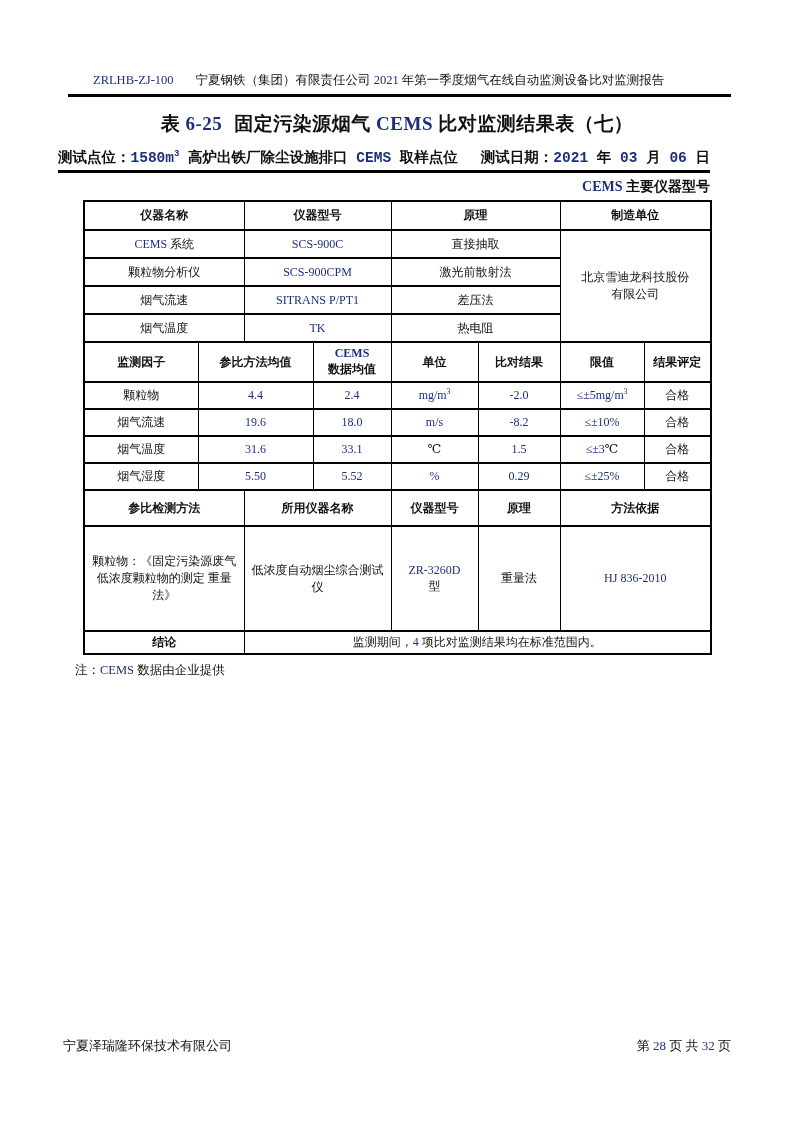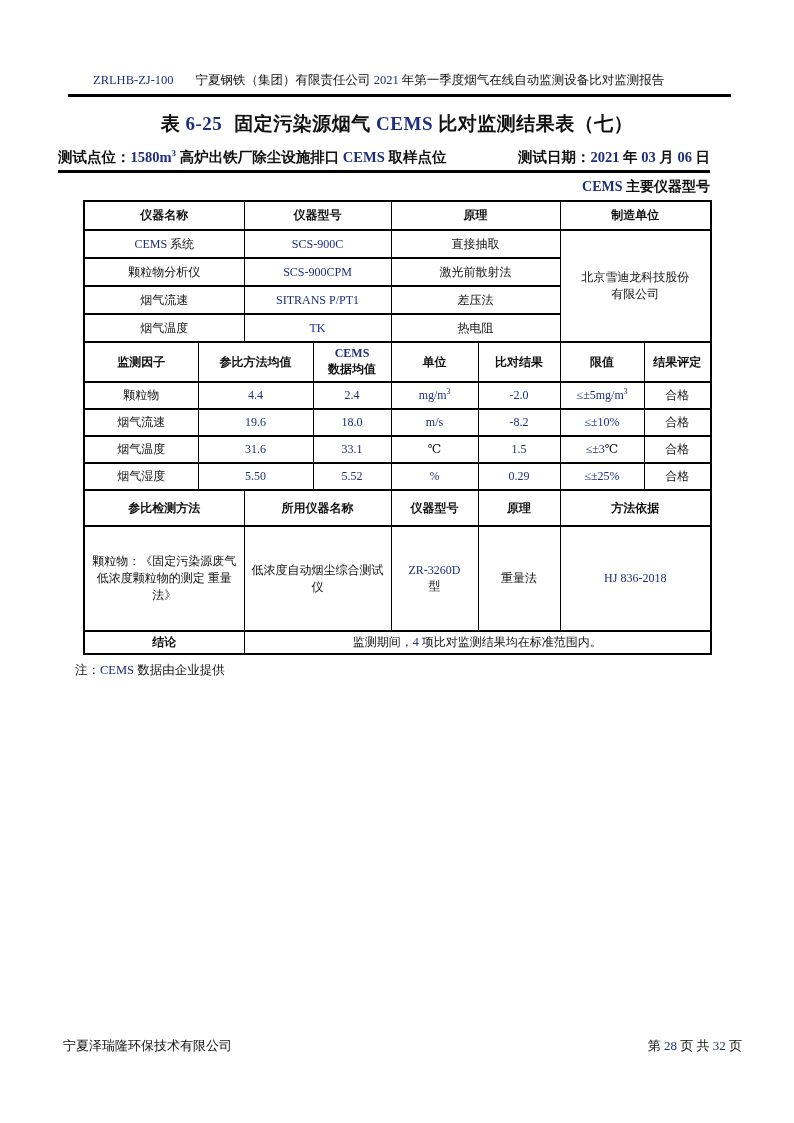--- a/index.html
+++ b/index.html
@@ -43,20 +43,21 @@
   .meta{
     display:flex;
     justify-content:space-between;
     align-items:flex-end;
     margin:11px 84px 0 58px;
     border-bottom:3px solid var(--rule);
     padding-bottom:3px;
     font-size:14.5px;
     font-weight:bold;
     white-space:nowrap;
+    font-family:Liberation Mono, monospace;
   }
 
   
   .tbl-caption{
     margin-left:83px;
     width:627px;
     text-align:right;
     font-size:14px;
     font-weight:bold;
     padding:5px 0 4px 0;
@@ -94,21 +95,21 @@
 
   
   .note{
     margin:7px 0 0 75px;
     font-size:12.5px;
   }
 
   
   .footer{
     position:absolute;
-    left:63px;right:52px;top:1037px;
+    left:63px;right:63px;top:1037px;
     display:flex;
     justify-content:space-between;
     font-size:13px;
   }
 </style>
 </head>
 <body>
 
 <div class="run-header">
   <span class="lat code">ZRLHB-ZJ-100</span><span>宁夏钢铁（集团）有限责任公司 </span><span class="lat">2021</span><span> 年第一季度烟气在线自动监测设备比对监测报告</span>
@@ -223,21 +224,21 @@
     <th colspan="2">所用仪器名称</th>
     <th>仪器型号</th>
     <th>原理</th>
     <th colspan="2">方法依据</th>
   </tr>
   <tr class="r-big">
     <td colspan="2">颗粒物：《固定污染源废气 低浓度颗粒物的测定 重量法》</td>
     <td colspan="2">低浓度自动烟尘综合测试仪</td>
     <td><span class="lat">ZR-3260D</span><span class="blk">型</span></td>
     <td>重量法</td>
-    <td colspan="2" class="lat">HJ 836-2018</td>
+    <td colspan="2" class="lat">HJ 836-2010</td>
   </tr>
 
   <tr class="r-conc">
     <th colspan="2">结论</th>
     <td colspan="6" class="conclusion-text"><span>监测期间，</span><span class="lat">4</span><span> 项比对监测结果均在标准范围内。</span></td>
   </tr>
 </tbody>
   </table>
 
 <div class="note">

